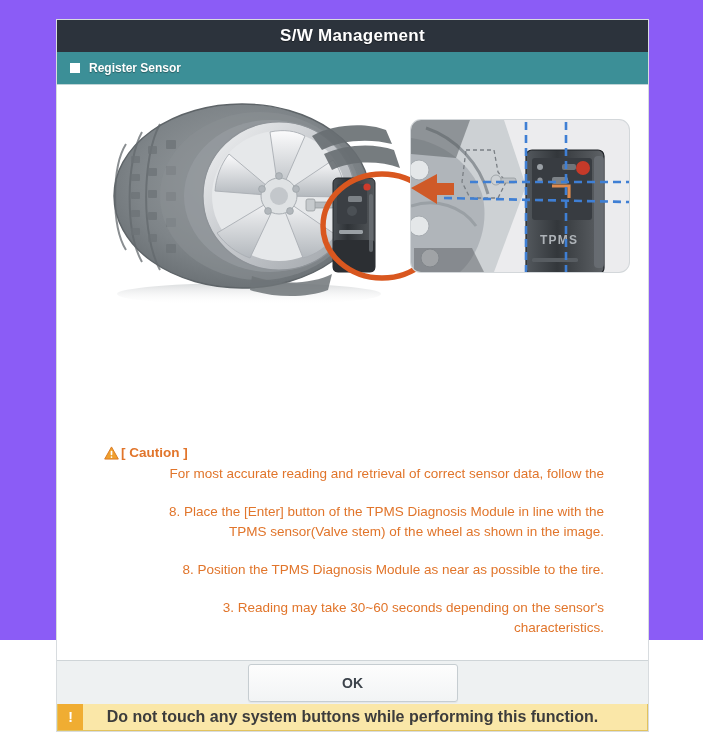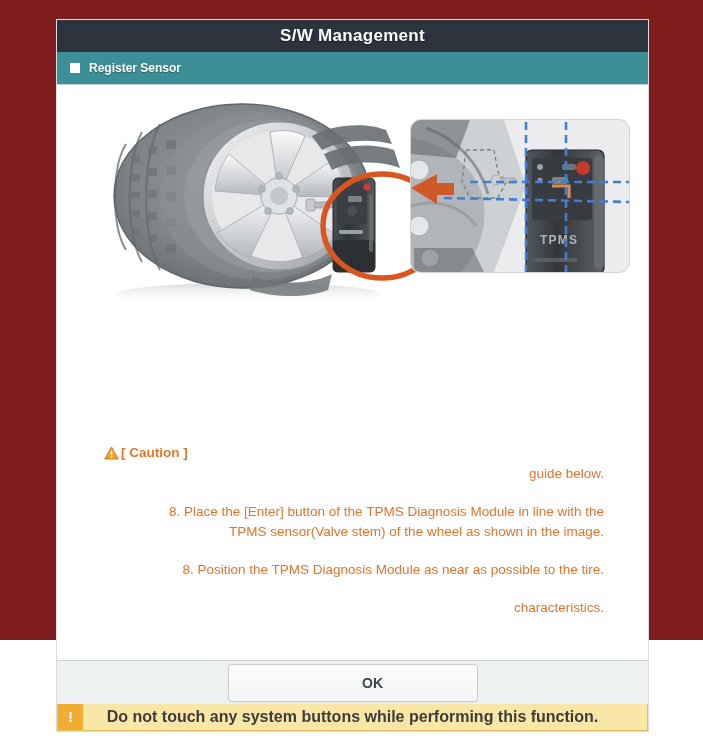--- a/index.html
+++ b/index.html
@@ -9,21 +9,21 @@
     width: 703px;
     height: 752px;
     overflow: hidden;
     font-family: "Liberation Sans", sans-serif;
   }
 
   #app {
     position: relative;
     width: 703px;
     height: 640px;
-    background: #7f1d1d;
+    background: #8b5cf6;
   }
 
   
   .panel {
     position: absolute;
     left: 57px;
     top: 20px;
     width: 591px;
     height: 711px;
     background: #ffffff;
@@ -141,21 +141,20 @@
     border: 1px solid #c6cdd1;
     border-radius: 3px;
     color: #3c434b;
     font-size: 14px;
     font-weight: bold;
     display: flex;
     align-items: center;
     justify-content: center;
     cursor: pointer;
     box-shadow: 0 1px 1px rgba(0,0,0,.05);
-    padding-left: 40px;
   }
 
   
   .warnbar {
     flex: 0 0 auto;
     height: 27px;
     background: #fae7a8;
     border: 1px solid #e2c35e;
     border-top: none;
     display: flex;
@@ -377,33 +376,34 @@
 
         <div class="caution-head">
           <svg class="warn-tri" viewBox="0 0 16 15" xmlns="http://www.w3.org/2000/svg">
             <path d="M8 1 L15.3 14 L0.7 14 Z" fill="#f0a02e" stroke="#d9771f" stroke-width="1"></path>
             <rect x="7.1" y="5" width="1.8" height="5" rx=".8" fill="#ffffff"></rect>
             <rect x="7.1" y="11" width="1.8" height="1.8" rx=".8" fill="#ffffff"></rect>
           </svg>
           <span>[ Caution ]</span>
         </div>
 
-        <p class="caution-p">guide below.</p>
+        <p class="caution-p">For most accurate reading and retrieval of correct sensor data, follow the</p>
 
         <div class="caution-gap"></div>
 
         <p class="caution-p">8. Place the [Enter] button of the TPMS Diagnosis Module in line with the</p>
         <p class="caution-p">TPMS sensor(Valve stem) of the wheel as shown in the image.</p>
 
         <div class="caution-gap"></div>
 
         <p class="caution-p">8. Position the TPMS Diagnosis Module as near as possible to the tire.</p>
 
         <div class="caution-gap"></div>
 
+        <p class="caution-p">3. Reading may take 30~60 seconds depending on the sensor's</p>
         <p class="caution-p">characteristics.</p>
       </div>
 
     </div>
 
     <div class="footer">
       <div class="ok-button">OK</div>
     </div>
 
     <div class="warnbar">

